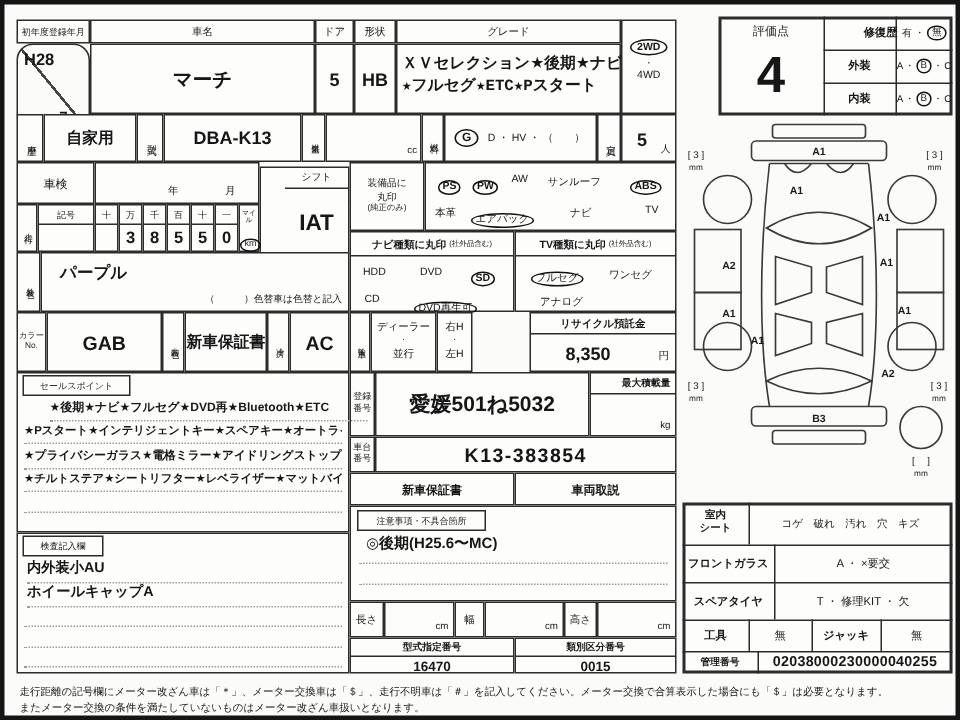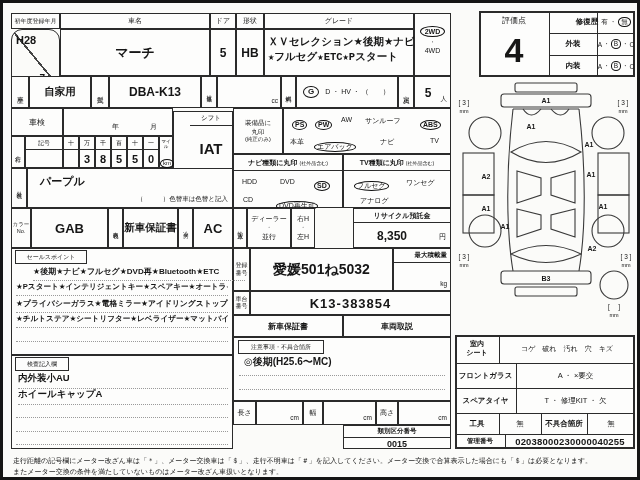--- a/index.html
+++ b/index.html
@@ -229,20 +229,24 @@
   </div>
   <div class="c ctr" style="left:300px;top:398px;width:20px;height:24px;font-size:7px;">幅</div>
   <div class="c" style="left:320px;top:398px;width:53px;height:24px;">
     <span class="abs" style="right:3px;bottom:3px;font-size:6.5px;">cm</span>
   </div>
   <div class="c ctr" style="left:373px;top:398px;width:22px;height:24px;font-size:7px;">高さ</div>
   <div class="c" style="left:395px;top:398px;width:53px;height:24px;">
     <span class="abs" style="right:3px;bottom:3px;font-size:6.5px;">cm</span>
   </div>
 
+  <div class="c" style="left:230px;top:422px;width:110px;height:24px;">
+    <div class="ctr val" style="height:11px;font-size:6.5px;border-bottom:1px solid #2b2b2b;">型式指定番号</div>
+    <div class="ctr val" style="height:12px;font-size:9px;">16470</div>
+  </div>
   <div class="c" style="left:340px;top:422px;width:108px;height:24px;">
     <div class="ctr val" style="height:11px;font-size:6.5px;border-bottom:1px solid #2b2b2b;">類別区分番号</div>
     <div class="ctr val" style="height:12px;font-size:9px;">0015</div>
   </div>
 
   <div class="c" style="left:476px;top:8px;width:156px;height:66px;border-width:2px;"></div>
   <div class="abs ctr" style="left:478px;top:10px;width:66px;height:14px;font-size:8px;">評価点</div>
   <div class="abs ctr val" style="left:478px;top:22px;width:66px;height:50px;font-size:34px;">4</div>
   <div class="abs" style="left:546px;top:8px;width:0;height:66px;border-left:1px solid #2b2b2b;"></div>
   <div class="abs" style="left:546px;top:30px;width:86px;height:0;border-top:1px solid #2b2b2b;"></div>
@@ -342,21 +346,21 @@
   <div class="abs ctr" style="left:496px;top:332px;width:136px;height:28px;font-size:7px;">コゲ　破れ　汚れ　穴　キズ</div>
   <div class="abs" style="left:452px;top:360px;width:180px;height:0;border-top:1px solid #2b2b2b;"></div>
   <div class="abs ctr val" style="left:452px;top:360px;width:61px;height:25px;font-size:7.5px;border-right:1px solid #2b2b2b;">フロントガラス</div>
   <div class="abs ctr" style="left:513px;top:360px;width:119px;height:25px;font-size:7.5px;">A ・ ×要交</div>
   <div class="abs" style="left:452px;top:385px;width:180px;height:0;border-top:1px solid #2b2b2b;"></div>
   <div class="abs ctr" style="left:513px;top:385px;width:119px;height:25px;font-size:7.5px;">T ・ 修理KIT ・ 欠</div>
   <div class="abs ctr val" style="left:452px;top:385px;width:61px;height:25px;font-size:7.5px;border-right:1px solid #2b2b2b;">スペアタイヤ</div>
   <div class="abs" style="left:452px;top:410px;width:180px;height:0;border-top:1px solid #2b2b2b;"></div>
   <div class="abs ctr val" style="left:452px;top:410px;width:44px;height:21px;font-size:7.5px;border-right:1px solid #2b2b2b;">工具</div>
   <div class="abs ctr" style="left:496px;top:410px;width:42px;height:21px;font-size:7.5px;border-right:1px solid #2b2b2b;">無</div>
-  <div class="abs ctr val" style="left:538px;top:410px;width:46px;height:21px;font-size:7.5px;border-right:1px solid #2b2b2b;">不具合箇所</div>
+  <div class="abs ctr val" style="left:538px;top:410px;width:46px;height:21px;font-size:7.5px;border-right:1px solid #2b2b2b;">ジャッキ</div>
   <div class="abs ctr" style="left:584px;top:410px;width:48px;height:21px;font-size:7.5px;">無</div>
   <div class="abs" style="left:452px;top:431px;width:180px;height:0;border-top:1px solid #2b2b2b;"></div>
   <div class="abs ctr val" style="left:452px;top:431px;width:50px;height:15px;font-size:6.5px;border-right:1px solid #2b2b2b;">管理番号</div>
   <div class="abs ctr val" style="left:502px;top:431px;width:130px;height:15px;font-size:9.5px;letter-spacing:0.2px;">02038000230000040255</div>
 
   <div class="abs" style="left:10px;top:453px;width:624px;font-size:7px;white-space:nowrap;overflow:hidden;">走行距離の記号欄にメーター改ざん車は「＊」、メーター交換車は「＄」、走行不明車は「＃」を記入してください。メーター交換で合算表示した場合にも「＄」は必要となります。</div>
   <div class="abs" style="left:10px;top:464px;width:624px;font-size:7px;white-space:nowrap;overflow:hidden;">またメーター交換の条件を満たしていないものはメーター改ざん車扱いとなります。</div>
 
 </div>
 

